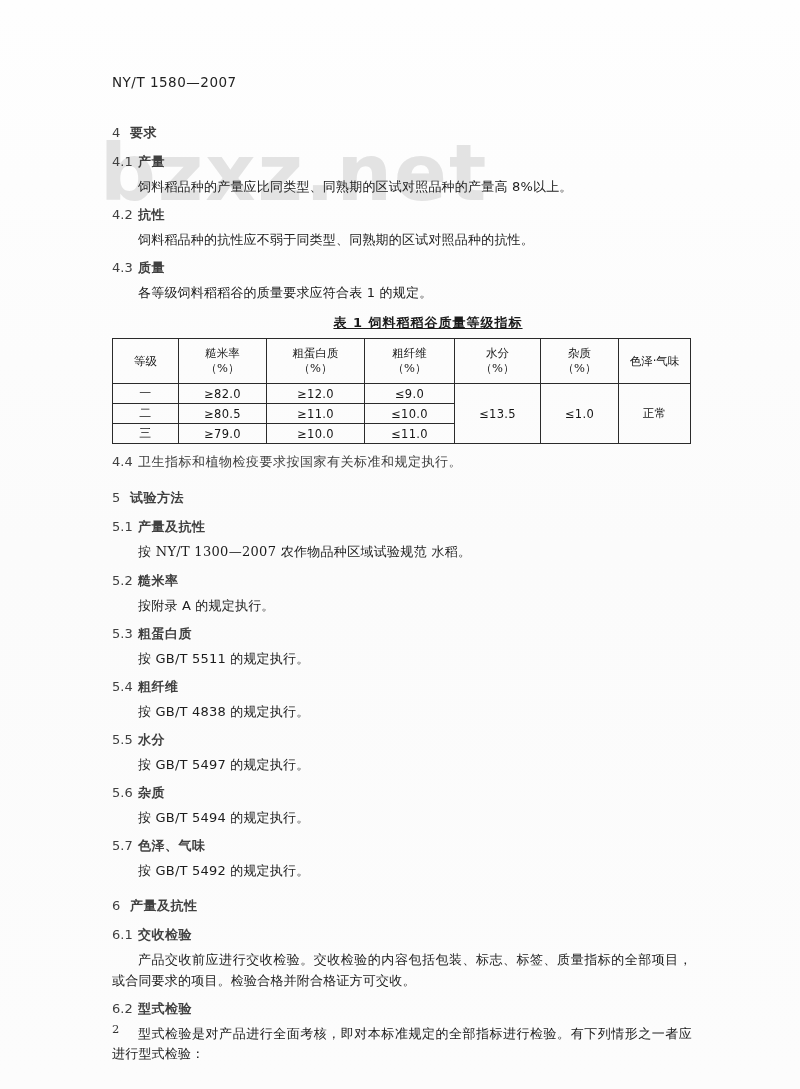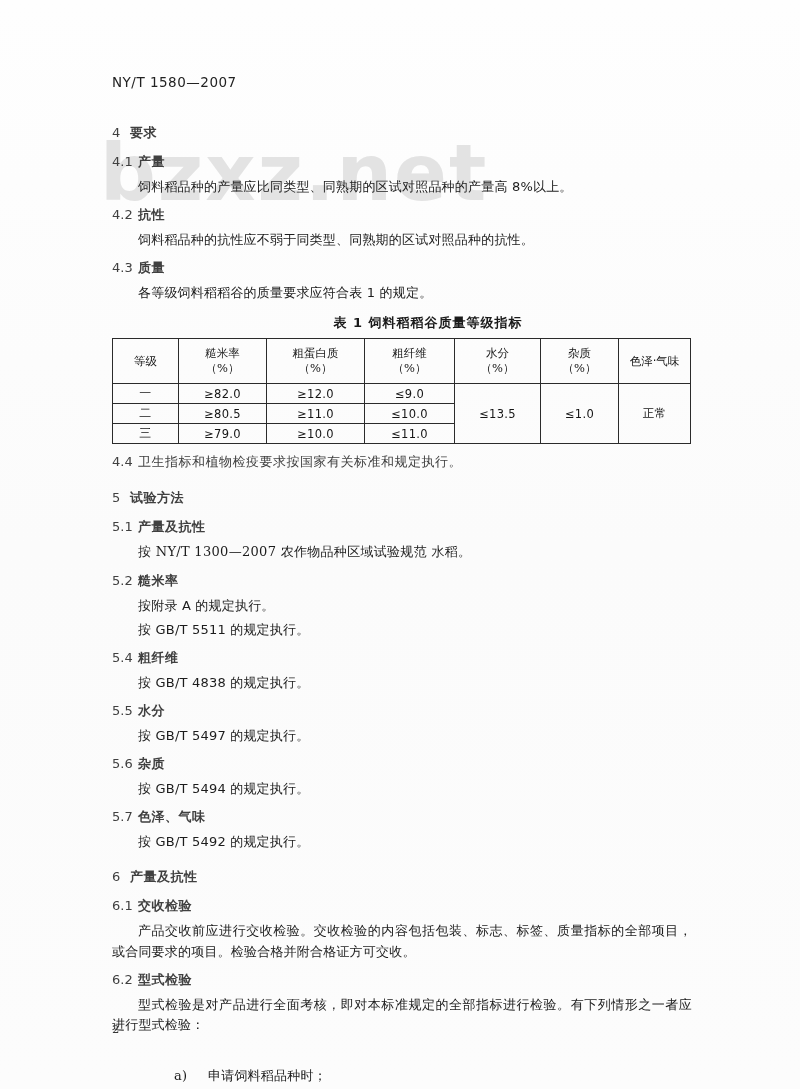--- a/index.html
+++ b/index.html
@@ -109,20 +109,21 @@
     width: 34px;
     font-family: "DejaVu Serif", "Liberation Serif", serif;
   }
   .table-caption {
     text-align: center;
     font-size: 13px;
     font-weight: bold;
     letter-spacing: 1px;
     padding: 8px 0 6px 0;
     margin-left: 52px;
+    text-decoration: underline;
   }
   table.spec {
     border-collapse: collapse;
     width: 578px;
     margin: 0 0 0 0;
     font-size: 11.5px;
     table-layout: fixed;
   }
   table.spec th, table.spec td {
     border: 1px solid #2b2b2b;
@@ -270,20 +271,23 @@
       <div class="clause-head">
         <span class="num">5.1</span><span class="ttl">产量及抗性</span>
       </div>
       <div class="para inline-code">按 NY/T 1300—2007  农作物品种区域试验规范  水稻。</div>
 
       <div class="clause-head">
         <span class="num">5.2</span><span class="ttl">糙米率</span>
       </div>
       <div class="para">按附录 A 的规定执行。</div>
 
+      <div class="clause-head">
+        <span class="num">5.3</span><span class="ttl">粗蛋白质</span>
+      </div>
       <div class="para">按 GB/T 5511 的规定执行。</div>
 
       <div class="clause-head">
         <span class="num">5.4</span><span class="ttl">粗纤维</span>
       </div>
       <div class="para">按 GB/T 4838 的规定执行。</div>
 
       <div class="clause-head">
         <span class="num">5.5</span><span class="ttl">水分</span>
       </div>

